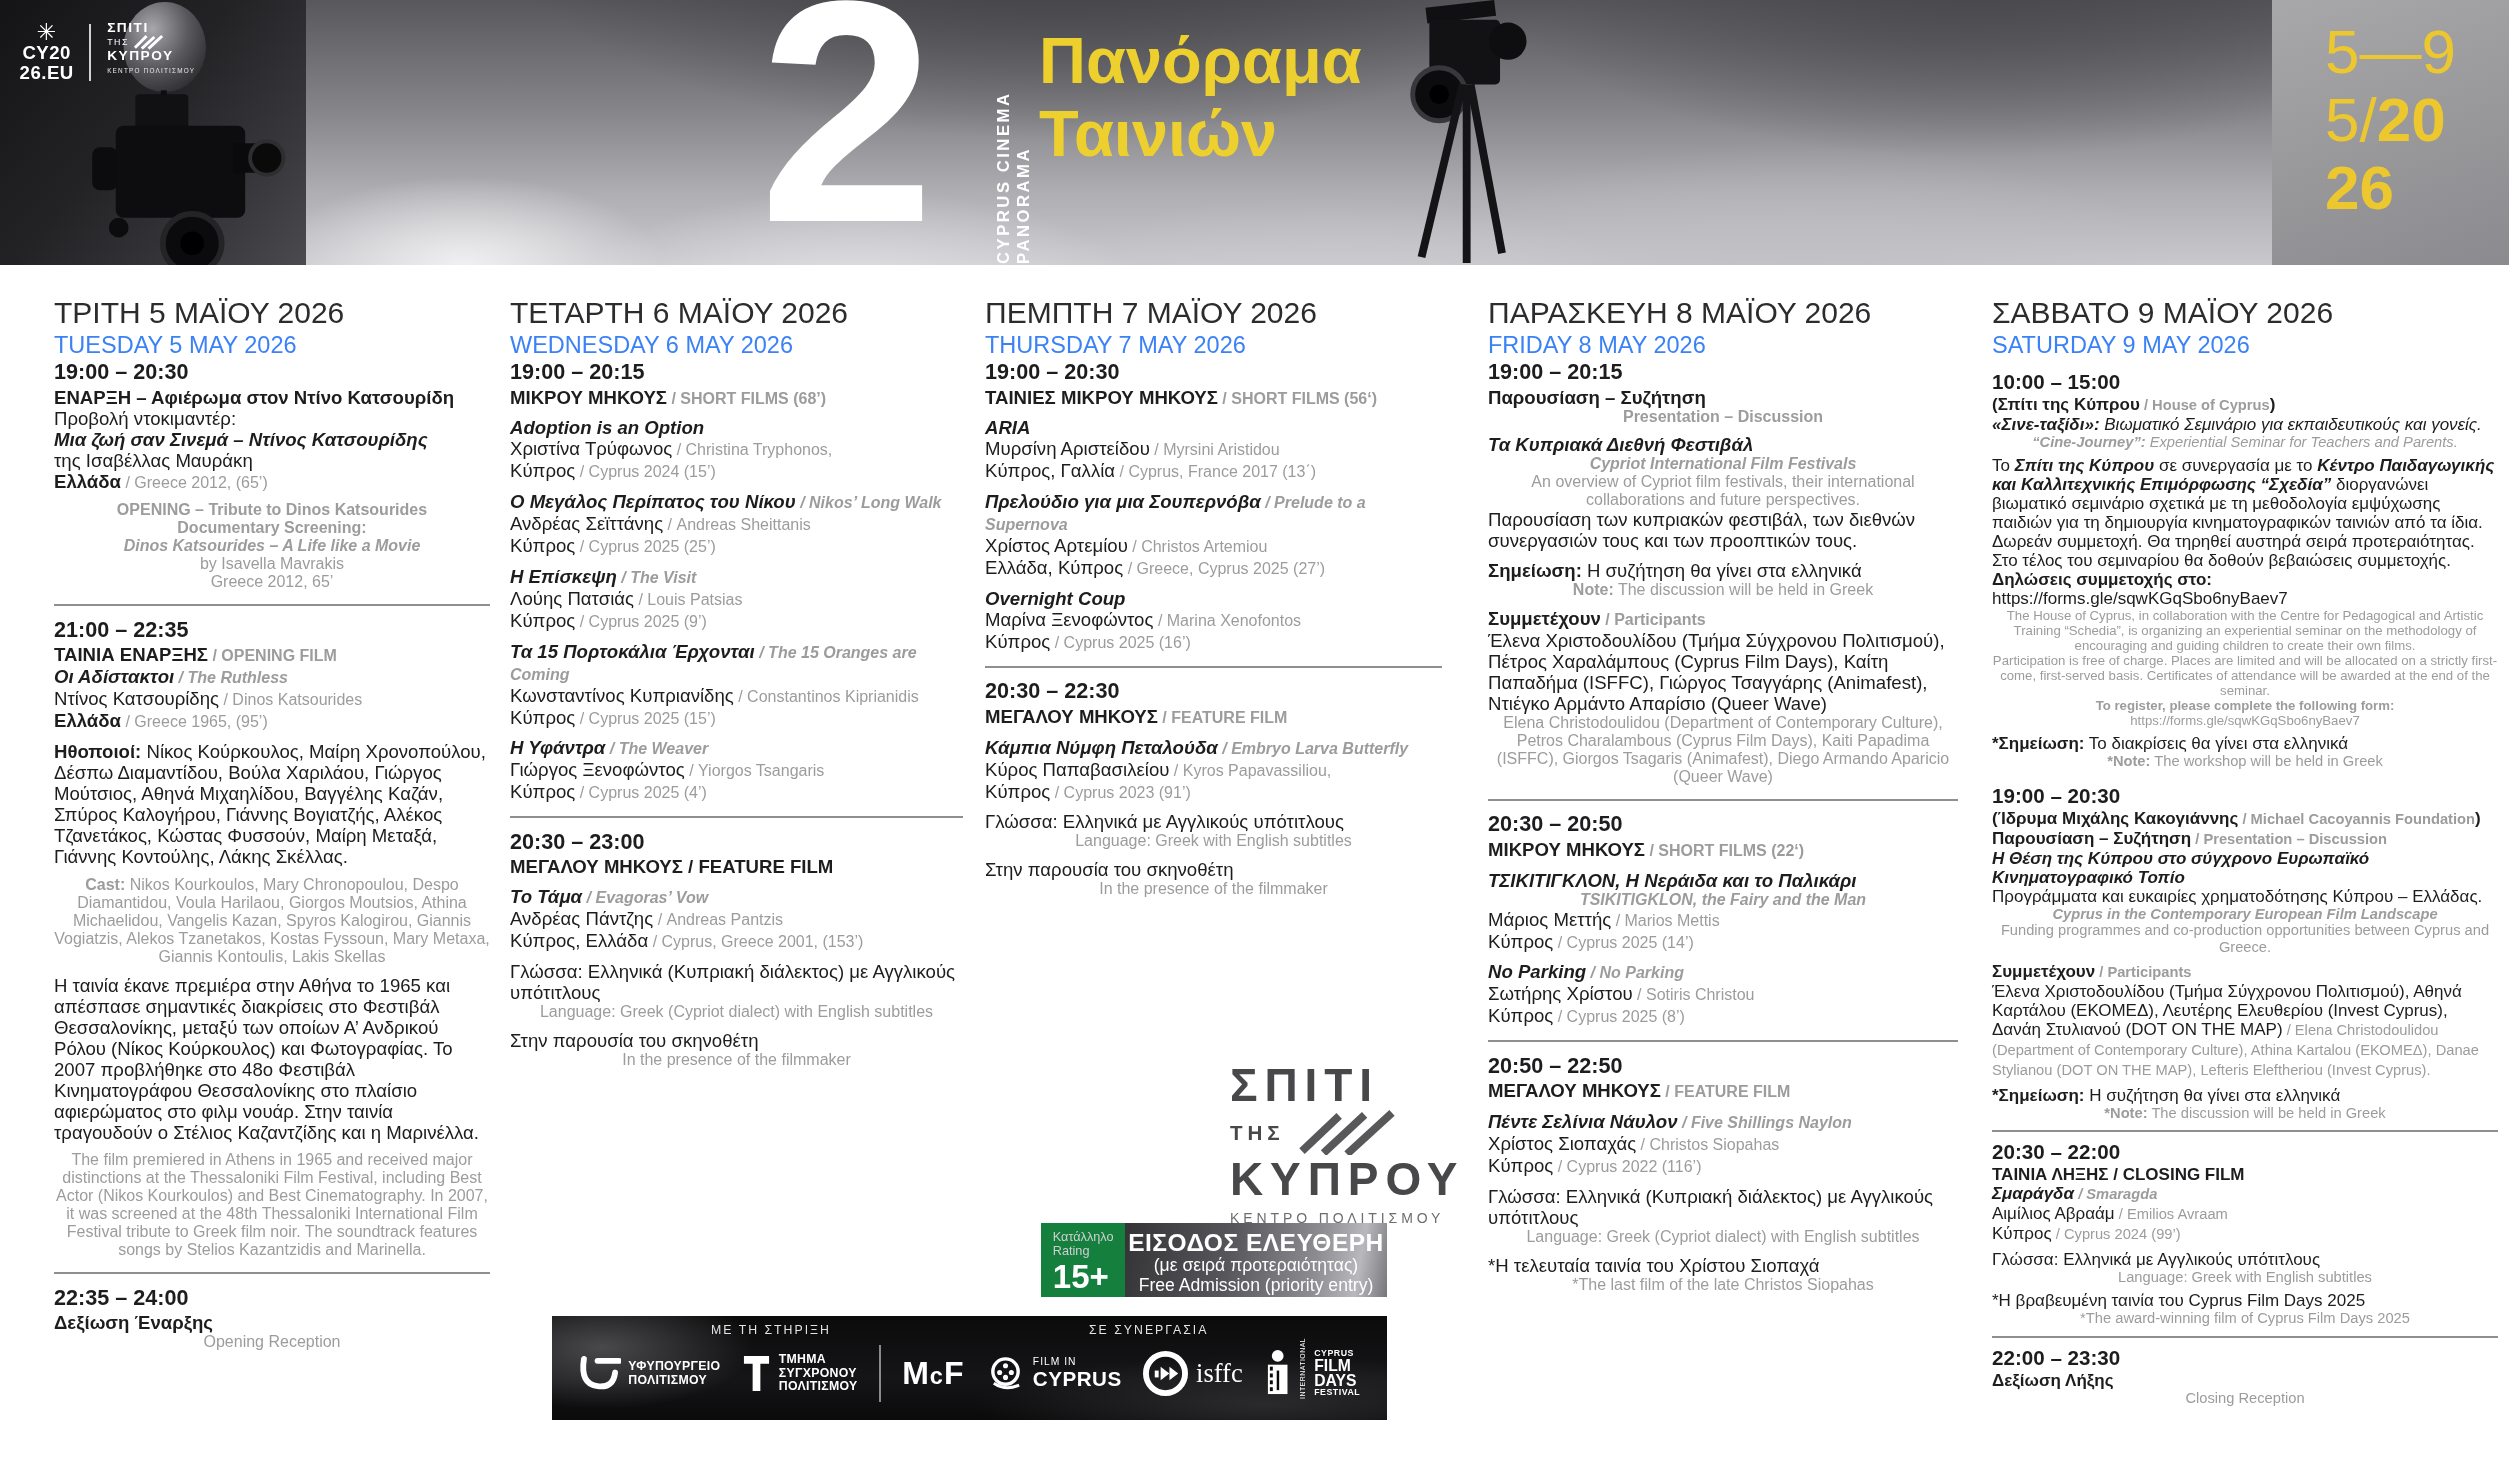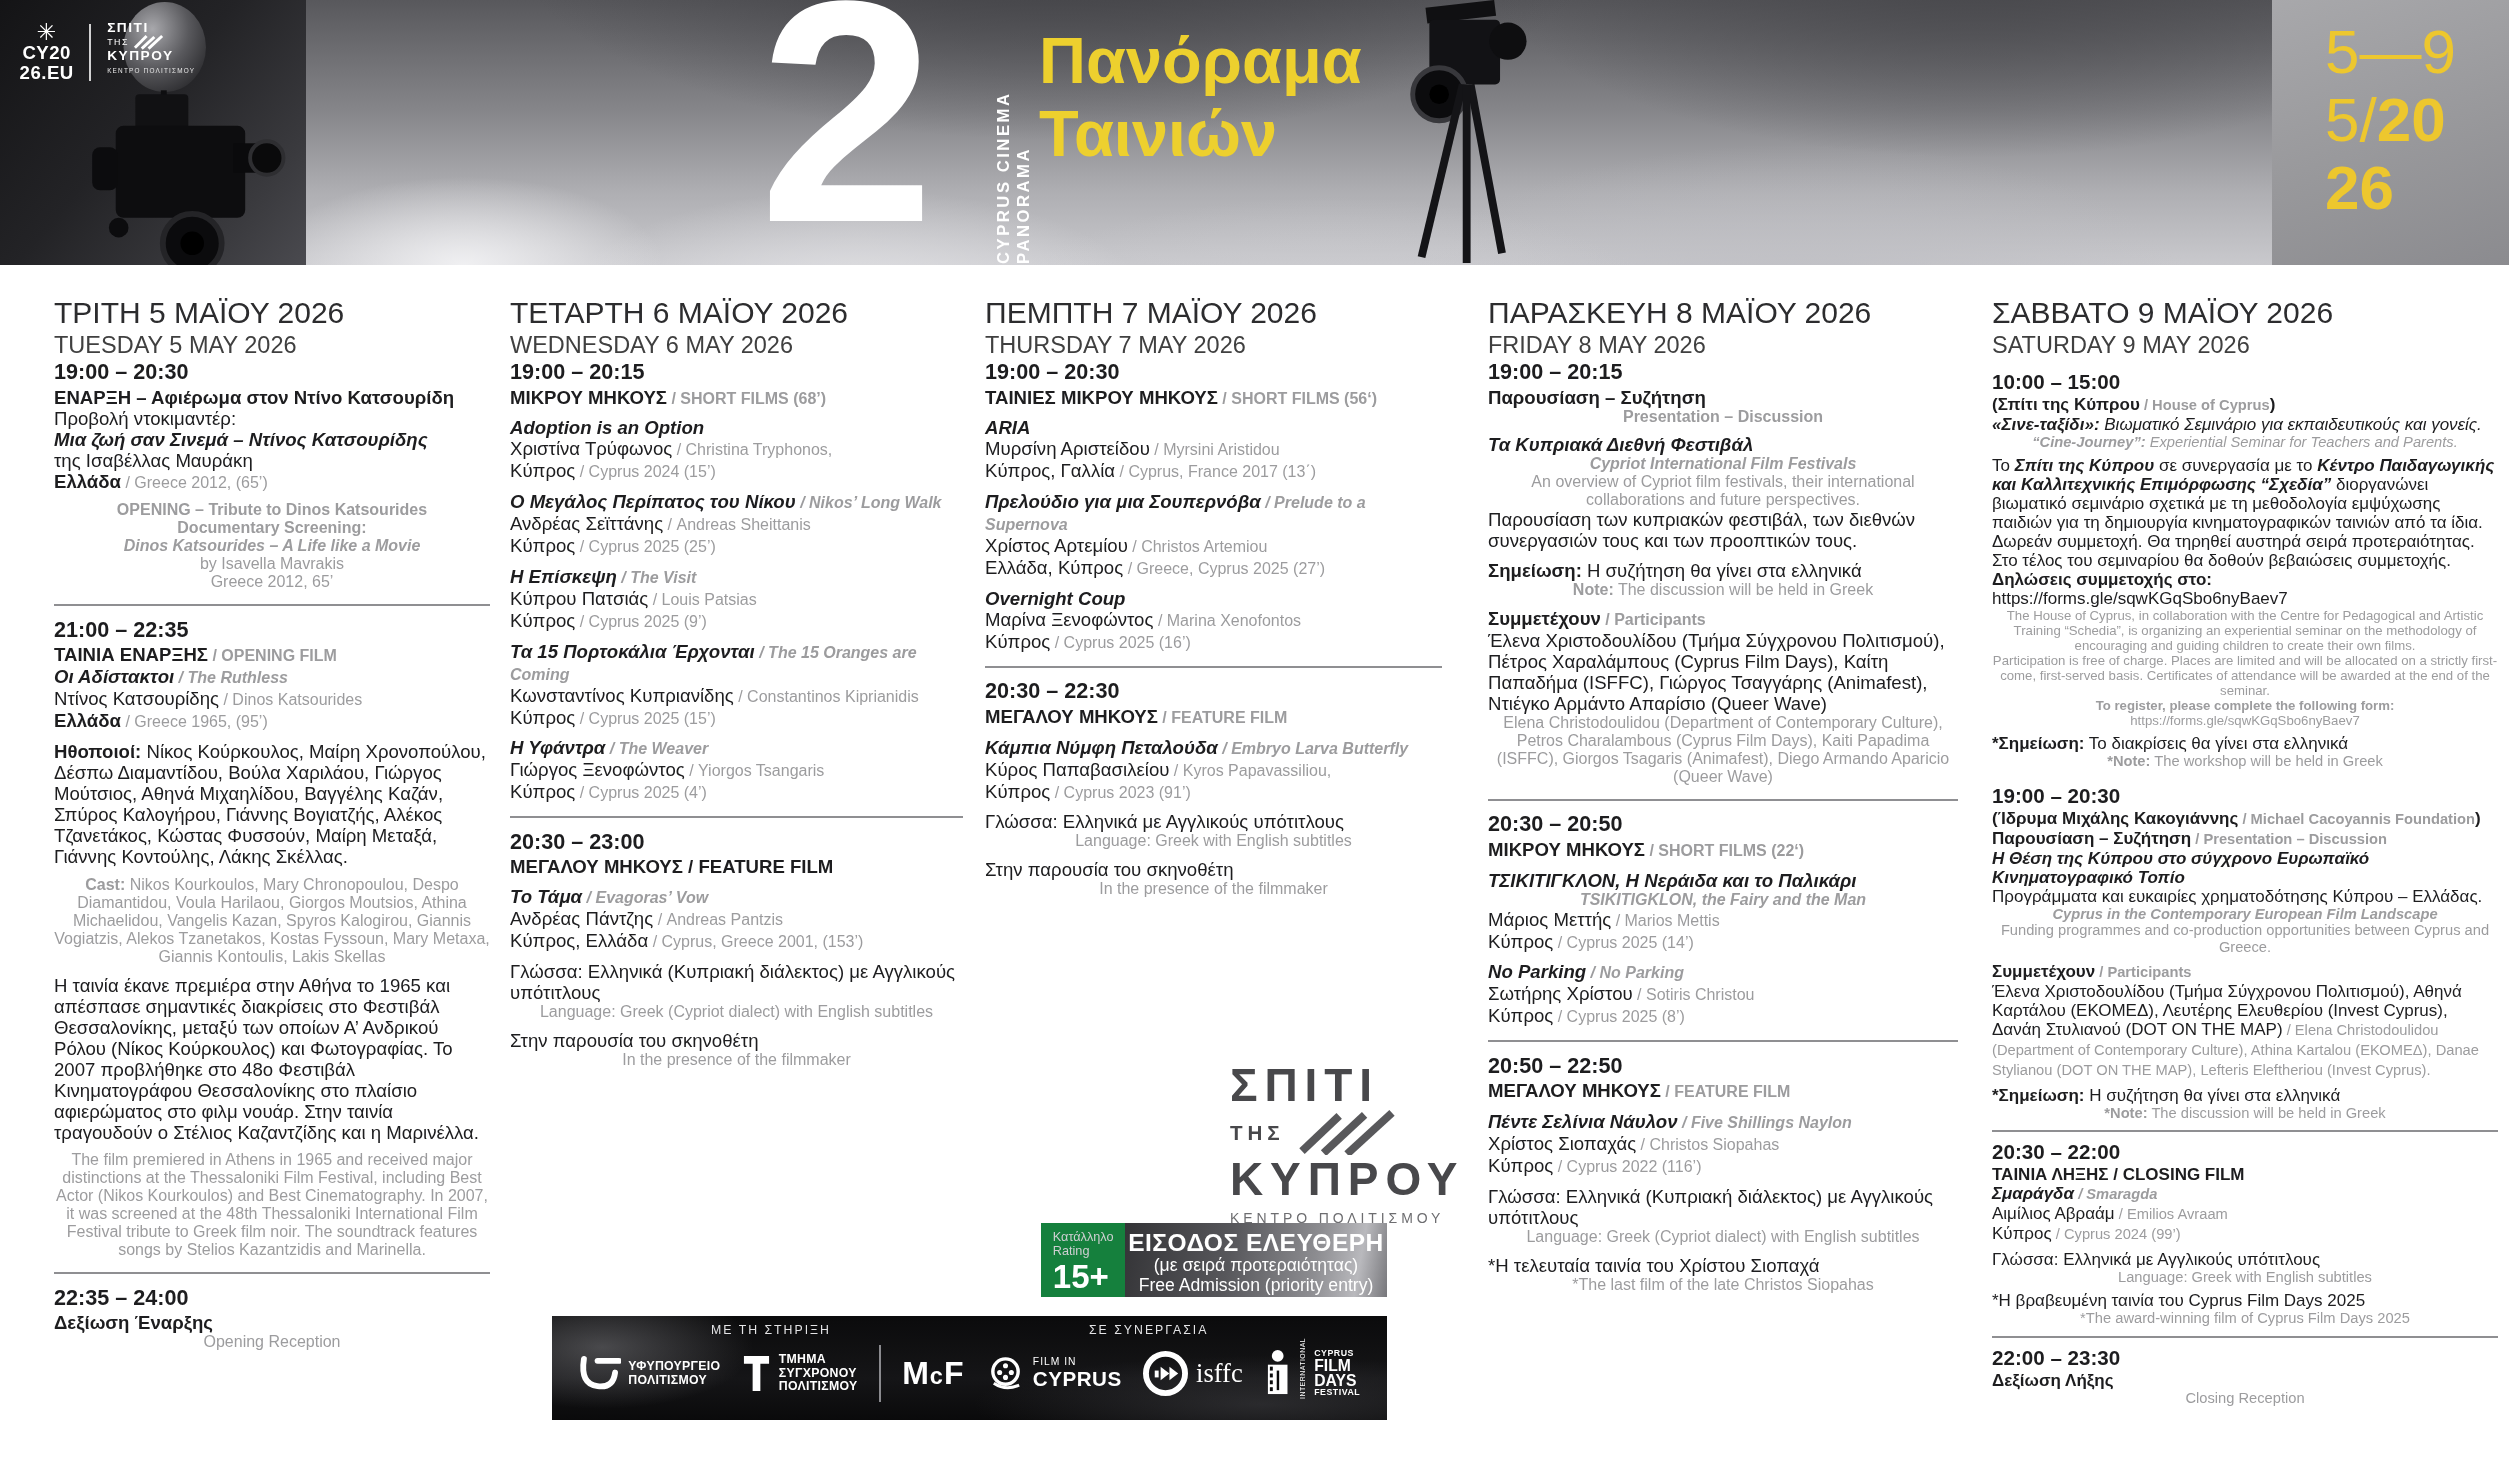--- a/index.html
+++ b/index.html
@@ -46,21 +46,21 @@
 
   
   .col{position:absolute;top:294px;}
   .col1{left:54px;width:436px;}
   .col2{left:510px;width:453px;}
   .col3{left:985px;width:457px;}
   .col4{left:1488px;width:470px;}
   .col5{left:1992px;width:506px;}
   .day-head{}
   .day-el{font-size:30px;line-height:37px;color:#2c2c2e;}
-  .day-en{font-size:23.5px;line-height:29px;color:#404040;}
+  .day-en{font-size:23.5px;line-height:29px;color:#3b82f6;}
 
   .ln{font-size:18.6px;line-height:21px;color:#1d1d1f;}
   .lt{font-size:21.6px;line-height:24.5px;font-weight:700;margin-bottom:2px;}
   .lg{font-size:16px;line-height:18px;color:#9c9c9e;text-align:center;}
   .sm{font-size:14.7px;line-height:16.7px;}
   .gap{margin-top:8.8px;}
   .sg{color:#9c9c9e;}
   .ln:not(.lg) .sg{font-size:16px;}
   .st-b{font-weight:700;}
   .st-bi{font-weight:700;font-style:italic;}
@@ -252,21 +252,21 @@
         <div class="event">
           <div class="ln lt"><span class="seg st-b">19:00 – 20:15</span></div>
           <div class="ln lb"><span class="seg st-b">ΜΙΚΡΟΥ ΜΗΚΟΥΣ</span><span class="seg st-gb sg"> / SHORT FILMS (68’)</span></div>
           <div class="ln lb gap"><span class="seg st-bi">Adoption is an Option</span></div>
           <div class="ln lb"><span class="seg st-r">Χριστίνα Τρύφωνος</span><span class="seg st-g sg"> / Christina Tryphonos,</span></div>
           <div class="ln lb"><span class="seg st-r">Κύπρος</span><span class="seg st-g sg"> / Cyprus 2024 (15’)</span></div>
           <div class="ln lb gap"><span class="seg st-bi">Ο Μεγάλος Περίπατος του Νίκου</span><span class="seg st-gbi sg"> / Nikos’ Long Walk</span></div>
           <div class="ln lb"><span class="seg st-r">Ανδρέας Σεϊττάνης</span><span class="seg st-g sg"> / Andreas Sheittanis</span></div>
           <div class="ln lb"><span class="seg st-r">Κύπρος</span><span class="seg st-g sg"> / Cyprus 2025 (25’)</span></div>
           <div class="ln lb gap"><span class="seg st-bi">Η Επίσκεψη</span><span class="seg st-gbi sg"> / The Visit</span></div>
-          <div class="ln lb"><span class="seg st-r">Κύπρου Πατσιάς</span><span class="seg st-g sg"> / Louis Patsias</span></div>
+          <div class="ln lb"><span class="seg st-r">Λούης Πατσιάς</span><span class="seg st-g sg"> / Louis Patsias</span></div>
           <div class="ln lb"><span class="seg st-r">Κύπρος</span><span class="seg st-g sg"> / Cyprus 2025 (9’)</span></div>
           <div class="ln lb gap"><span class="seg st-bi">Τα 15 Πορτοκάλια Έρχονται</span><span class="seg st-gbi sg"> / The 15 Oranges are Coming</span></div>
           <div class="ln lb"><span class="seg st-r">Κωνσταντίνος Κυπριανίδης</span><span class="seg st-g sg"> / Constantinos Kiprianidis</span></div>
           <div class="ln lb"><span class="seg st-r">Κύπρος</span><span class="seg st-g sg"> / Cyprus 2025 (15’)</span></div>
           <div class="ln lb gap"><span class="seg st-bi">Η Υφάντρα</span><span class="seg st-gbi sg"> / The Weaver</span></div>
           <div class="ln lb"><span class="seg st-r">Γιώργος Ξενοφώντος</span><span class="seg st-g sg"> / Yiorgos Tsangaris</span></div>
           <div class="ln lb"><span class="seg st-r">Κύπρος</span><span class="seg st-g sg"> / Cyprus 2025 (4’)</span></div>
         </div>
         <div class="divider"></div>
         <div class="event">

